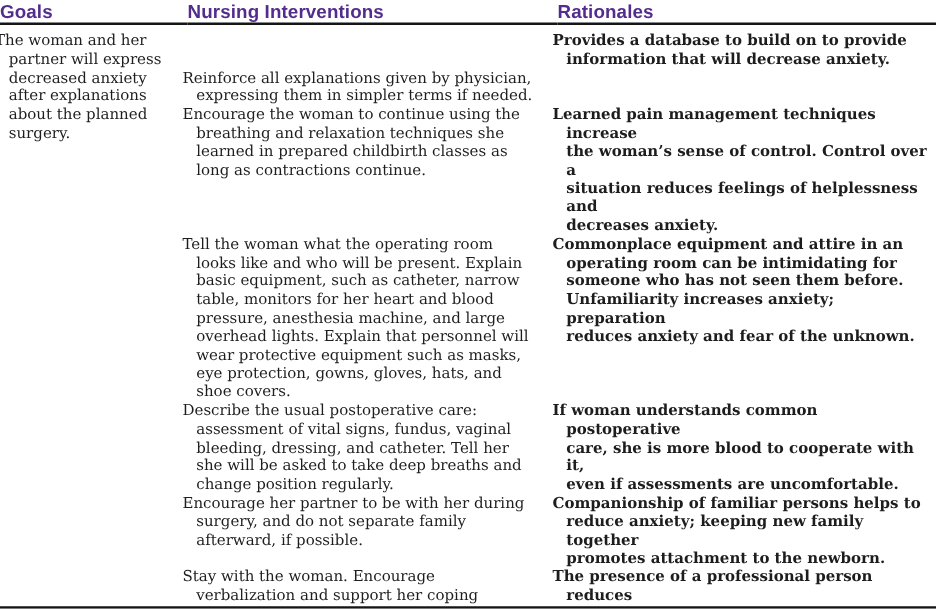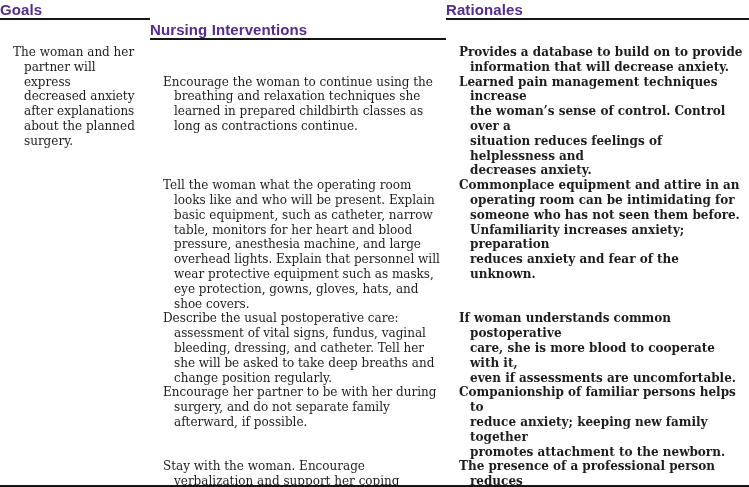--- a/index.html
+++ b/index.html
@@ -26,27 +26,27 @@
     color: #532c8e;
     padding-top: 2px;
     height: 16px;
     border-bottom: 2px solid #151515;
     letter-spacing: 0.1px;
   }
   .cell {
     font-size: 12px;
     line-height: 14.8px;
     white-space: pre-line;        
-    padding: 0 4px 0 24px;        
+    padding: 0 4px 0 7px;        
     text-indent: -11px;
     align-self: start;
   }
   .cell.first { padding-top: 5px; }
   .h1 { grid-row: 1; grid-column: 1; }
-  .h2 { grid-row: 1; grid-column: 2; margin-top: 20px; }
+  .h2 { grid-row: 1; grid-column: 2; }
   .h3 { grid-row: 1; grid-column: 3; }
   .goal { grid-column: 1; grid-row: 2 / span 7; }
   .col-i { grid-column: 2; }
   .col-r { grid-column: 3; font-weight: bold; }
   .r2 { grid-row: 2; } .r3 { grid-row: 3; } .r4 { grid-row: 4; }
   .r5 { grid-row: 5; } .r6 { grid-row: 6; } .r7 { grid-row: 7; } .r8 { grid-row: 8; }
 </style>
 </head>
 <body>
 
@@ -60,20 +60,22 @@
     <div class="cell goal first">The woman and her
 partner will express
 decreased anxiety
 after explanations
 about the planned
 surgery.</div>
 
     <div class="cell col-r r2 first">Provides a database to build on to provide
 information that will decrease anxiety.</div>
 
+    <div class="cell col-i r3">Reinforce all explanations given by physician,
+expressing them in simpler terms if needed.</div>
 
     <div class="cell col-i r4">Encourage the woman to continue using the
 breathing and relaxation techniques she
 learned in prepared childbirth classes as
 long as contractions continue.</div>
     <div class="cell col-r r4">Learned pain management techniques increase
 the woman’s sense of control. Control over a
 situation reduces feelings of helplessness and
 decreases anxiety.</div>
 

